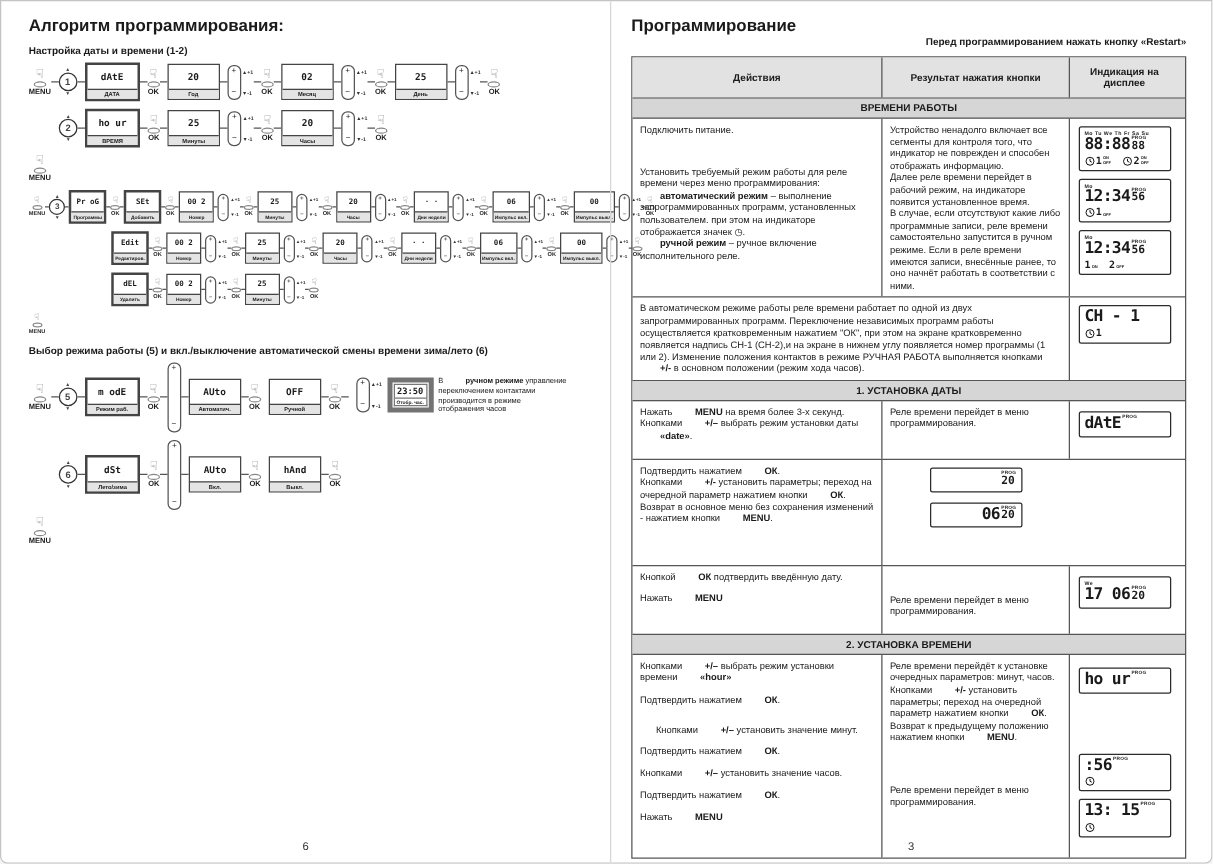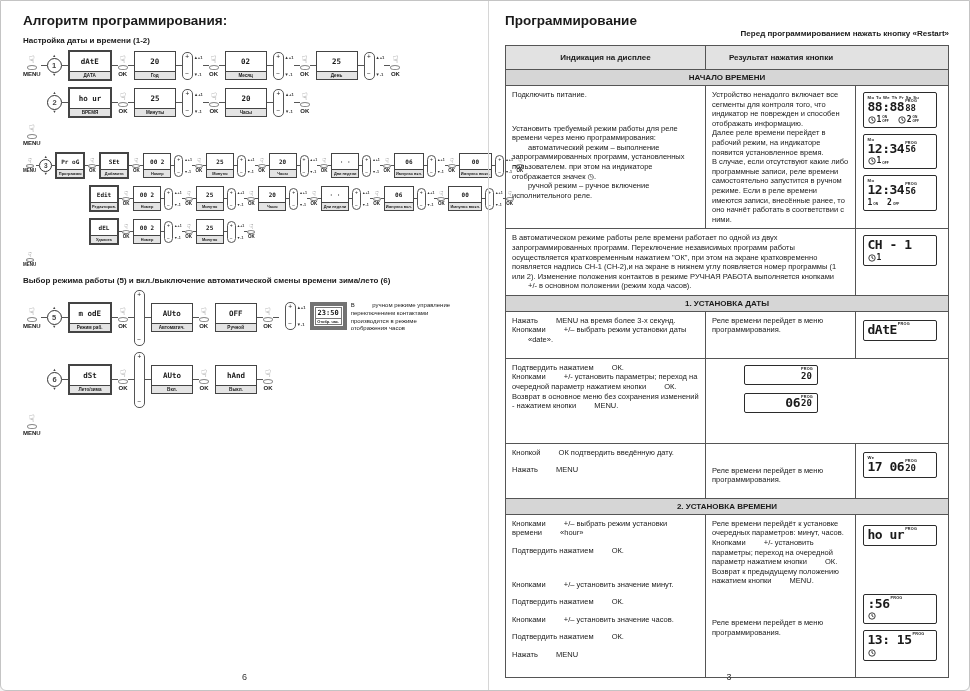--- a/index.html
+++ b/index.html
@@ -68,21 +68,21 @@
   .dline{display:flex;align-items:flex-start;text-align:right;}
   .dline.right{justify-content:flex-end;}
   .dmain{font-family:"DejaVu Sans Mono",monospace;font-weight:bold;font-size:13px;letter-spacing:-0.5px;line-height:1.05;white-space:pre;}
   .secstack{display:inline-flex;flex-direction:column;align-items:flex-start;line-height:1;margin-left:1px;}
   .prog{font-size:3.8px;font-weight:bold;letter-spacing:.2px;}
   .secsm{font-family:"DejaVu Sans Mono",monospace;font-weight:bold;font-size:9px;}
   .dbot{display:flex;gap:9px;align-items:flex-end;margin-top:2px;}
   .bitem{display:flex;align-items:flex-end;gap:1px;}
   .bnum{font-family:"DejaVu Sans Mono",monospace;font-weight:bold;font-size:8px;line-height:1;}
   .bstates{display:flex;flex-direction:column;font-size:3.2px;font-weight:bold;line-height:1.15;}
-  b{font-weight:normal;padding-left:16px;}
+  b{font-weight:bold;padding-left:16px;}
 </style>
 </head>
 <body>
 
 <div class="sheet">
   <div class="page left">
     <h1 class="title">Алгоритм программирования:</h1>
     <div id="left-flows">
         <div class="lsub">Настройка даты и времени (1-2)</div>
         <div class="frow lg">
@@ -759,24 +759,25 @@
           </div>
         </div>
       </div>
     <div class="pageno">6</div>
   </div>
   <div class="page right">
     <h1 class="title">Программирование</h1>
     <div class="rsub">Перед программированием нажать кнопку «Restart»</div>
     <div class="rt" id="rtable">
         <div class="rt-head">
+          <div>Действия</div>
+          <div>Результат нажатия кнопки</div>
           <div>Индикация на дисплее</div>
-          <div>Результат нажатия кнопки</div>
-        </div>
-        <div class="sec">НАЧАЛО ВРЕМЕНИ</div>
+        </div>
+        <div class="sec">ВРЕМЕНИ РАБОТЫ</div>
         <div class="rrow" style="min-height: 132px;">
           <div class="cell">
             <p>Подключить питание.</p>
             <p style="margin-top: 24px;">Установить требуемый режим работы для реле времени через меню программирования:<br><b>автоматический режим</b> – выполнение запрограммированных программ, установленных пользователем. при этом на индикаторе отображается значек ◷.<br><b>ручной режим</b> – ручное включение исполнительного реле.</p>
           </div>
           <div class="cell">
             <p>Устройство ненадолго включает все сегменты для контроля того, что индикатор не поврежден и способен отображать информацию.<br>Далее реле времени перейдет в рабочий режим, на индикаторе появится установленное время.<br>В случае, если отсутствуют какие либо программные записи, реле времени самостоятельно запустится в ручном режиме. Если в реле времени имеются записи, внесённые ранее, то оно начнёт работать в соответствии с ними.</p>
           </div>
           <div class="dcol">
             <div class="disp">
@@ -945,21 +946,21 @@
                 </span>
               </div>
             </div>
           </div>
         </div>
         <div class="sec">2. УСТАНОВКА ВРЕМЕНИ</div>
         <div class="rrow" style="min-height: 162px;">
           <div class="cell">
             <p>Кнопками <b>+/–</b> выбрать режим установки времени <b>«hour»</b></p>
             <p style="margin-top: 8px;">Подтвердить нажатием <b>ОК</b>.</p>
-            <p style="margin-top: 24px;">Кнопками <b>+/–</b> установить значение минут.</p>
+            <p style="margin-top: 14px; text-align: center;">Кнопками <b>+/–</b> установить значение минут.</p>
             <p style="margin-top: 8px;">Подтвердить нажатием <b>ОК</b>.</p>
             <p style="margin-top: 8px;">Кнопками <b>+/–</b> установить значение часов.</p>
             <p style="margin-top: 8px;">Подтвердить нажатием <b>ОК</b>.</p>
             <p style="margin-top: 8px;">Нажать <b>MENU</b></p>
           </div>
           <div class="cell">
             <p>Реле времени перейдёт к установке очередных параметров: минут, часов. Кнопками <b>+/-</b> установить параметры; переход на очередной параметр нажатием кнопки <b>ОК</b>. Возврат к предыдущему положению нажатием кнопки <b>MENU</b>.</p>
             <p style="margin-top: 32px;">Реле времени перейдет в меню программирования.</p>
           </div>
           <div class="dcol">

